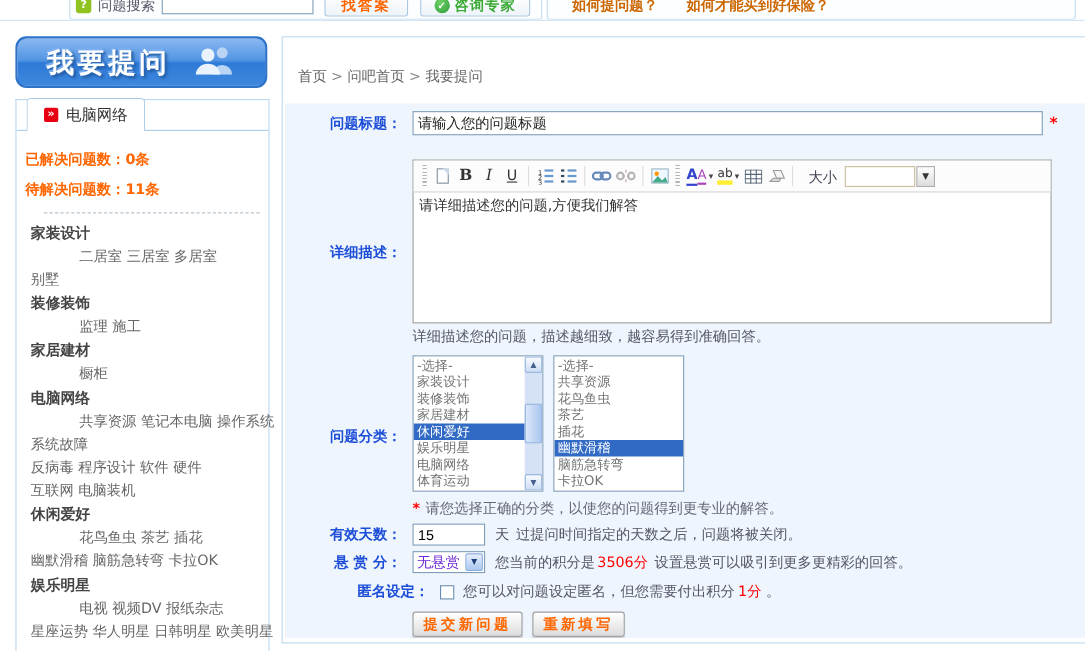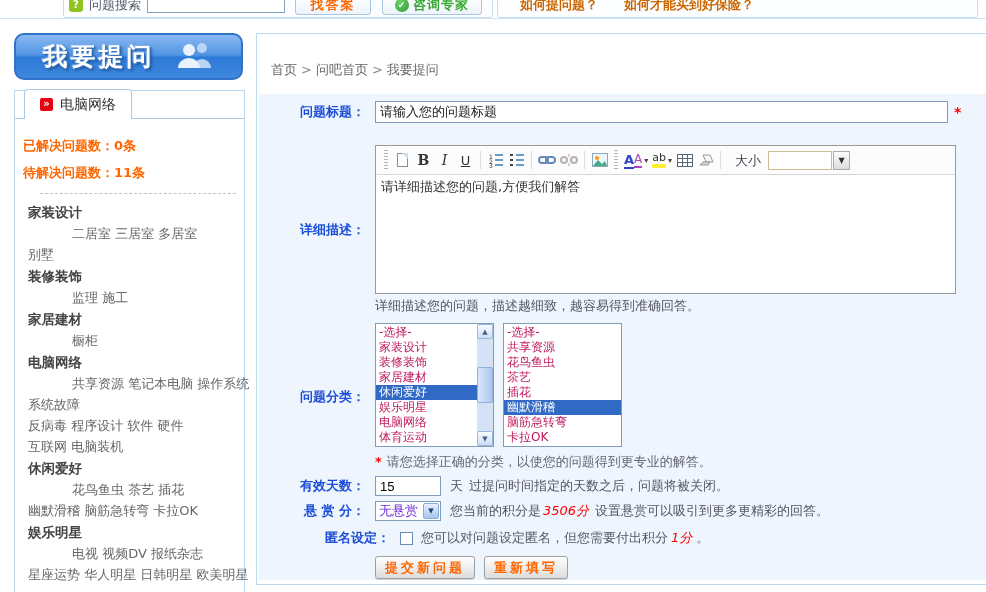--- a/index.html
+++ b/index.html
@@ -99,42 +99,42 @@
   .size-arrow { width:17px; height:19px; margin-left:1px; border:1px solid #adadad;
     background:linear-gradient(#fefefe,#dcdcdc); font-size:8px; color:#333;
     display:flex; align-items:center; justify-content:center; cursor:pointer; }
   .econtent { height:118px; padding:3px 5px; font-size:13px; color:#333; cursor:text; }
   .ehint { margin-top:3px; font-size:13px; color:#556; }
 
   
   .sel-wrap { display:flex; gap:9px; }
   .sel-list { width:119px; height:124px; border:1px solid #7f9db9; background:#fff; display:flex; overflow:hidden; }
   .opts { flex:1; padding-top:1px; }
-  .opt { height:15px; line-height:15px; font-size:12px; color:#be185d; padding:0 3px;
+  .opt { height:15px; line-height:15px; font-size:12px; color:#737373; padding:0 3px;
     white-space:nowrap; overflow:hidden; cursor:pointer; }
   .opt.sel { background:var(--sel,#316ac5); color:#fff; }
   .sbar { width:16px; flex:none; background:#d5e2f5; display:flex; flex-direction:column; }
   .sbtn { height:15px; flex:none; background:linear-gradient(#f8fbff,#cdddf5);
     border:1px solid #99b8dd; border-radius:2px; font-size:7px; color:#44608c;
     display:flex; align-items:center; justify-content:center; cursor:pointer; }
   .strack { flex:1; position:relative; }
   .sthumb { position:absolute; left:0; right:0; top:28px; height:36px; cursor:grab;
     background:linear-gradient(90deg,#dce8fa,#aac6ef); border:1px solid #8fb0dd; border-radius:2px; }
   .cat-hint { margin-top:6px; font-size:13px; color:#667; }
   .star { color:var(--red,#ff0000); font-weight:bold; margin-right:5px; }
 
   .days-input { width:66px; height:20px; border:1px solid #7f9db9; font-size:13px; padding:0 4px; }
   .after-text { margin-left:9px; font-size:13px; color:#556; }
   .combo { width:66px; height:20px; border:1px solid #7f9db9; background:#fff;
     display:flex; align-items:center; cursor:pointer; }
   .combo-text { flex:1; font-size:13px; padding-left:3px; color:#6d28d9; }
   .combo-arrow { width:16px; height:16px; margin:1px; flex:none;
     background:linear-gradient(#e7f0fd,#a9c6f0); border:1px solid #88abdd; border-radius:2px;
     font-size:7px; color:#1d3d77; display:flex; align-items:center; justify-content:center; }
-  .points-red { color:var(--red,#ff0000); margin:0 4px;font-style:italic; }
+  .points-red { color:var(--red,#ff0000); margin:0 4px; }
   .checkbox { width:13px; height:13px; border:1px solid #6a8cb0; background:#fff;
     margin-right:8px; cursor:pointer; flex:none; }
   .form-btn { height:23px; padding:0 9px; border:1px solid #a0a0a0; border-radius:3px;
     background:linear-gradient(#ffffff,#dcdcdc); color:var(--accent,#ff6600); font-weight:bold;
     font-size:13px; letter-spacing:3px; cursor:pointer; box-shadow:0 1px 1px rgba(0,0,0,.15); }
   .form-btn + .form-btn { margin-left:9px; }
 </style>
 </head>
 <body>
 

